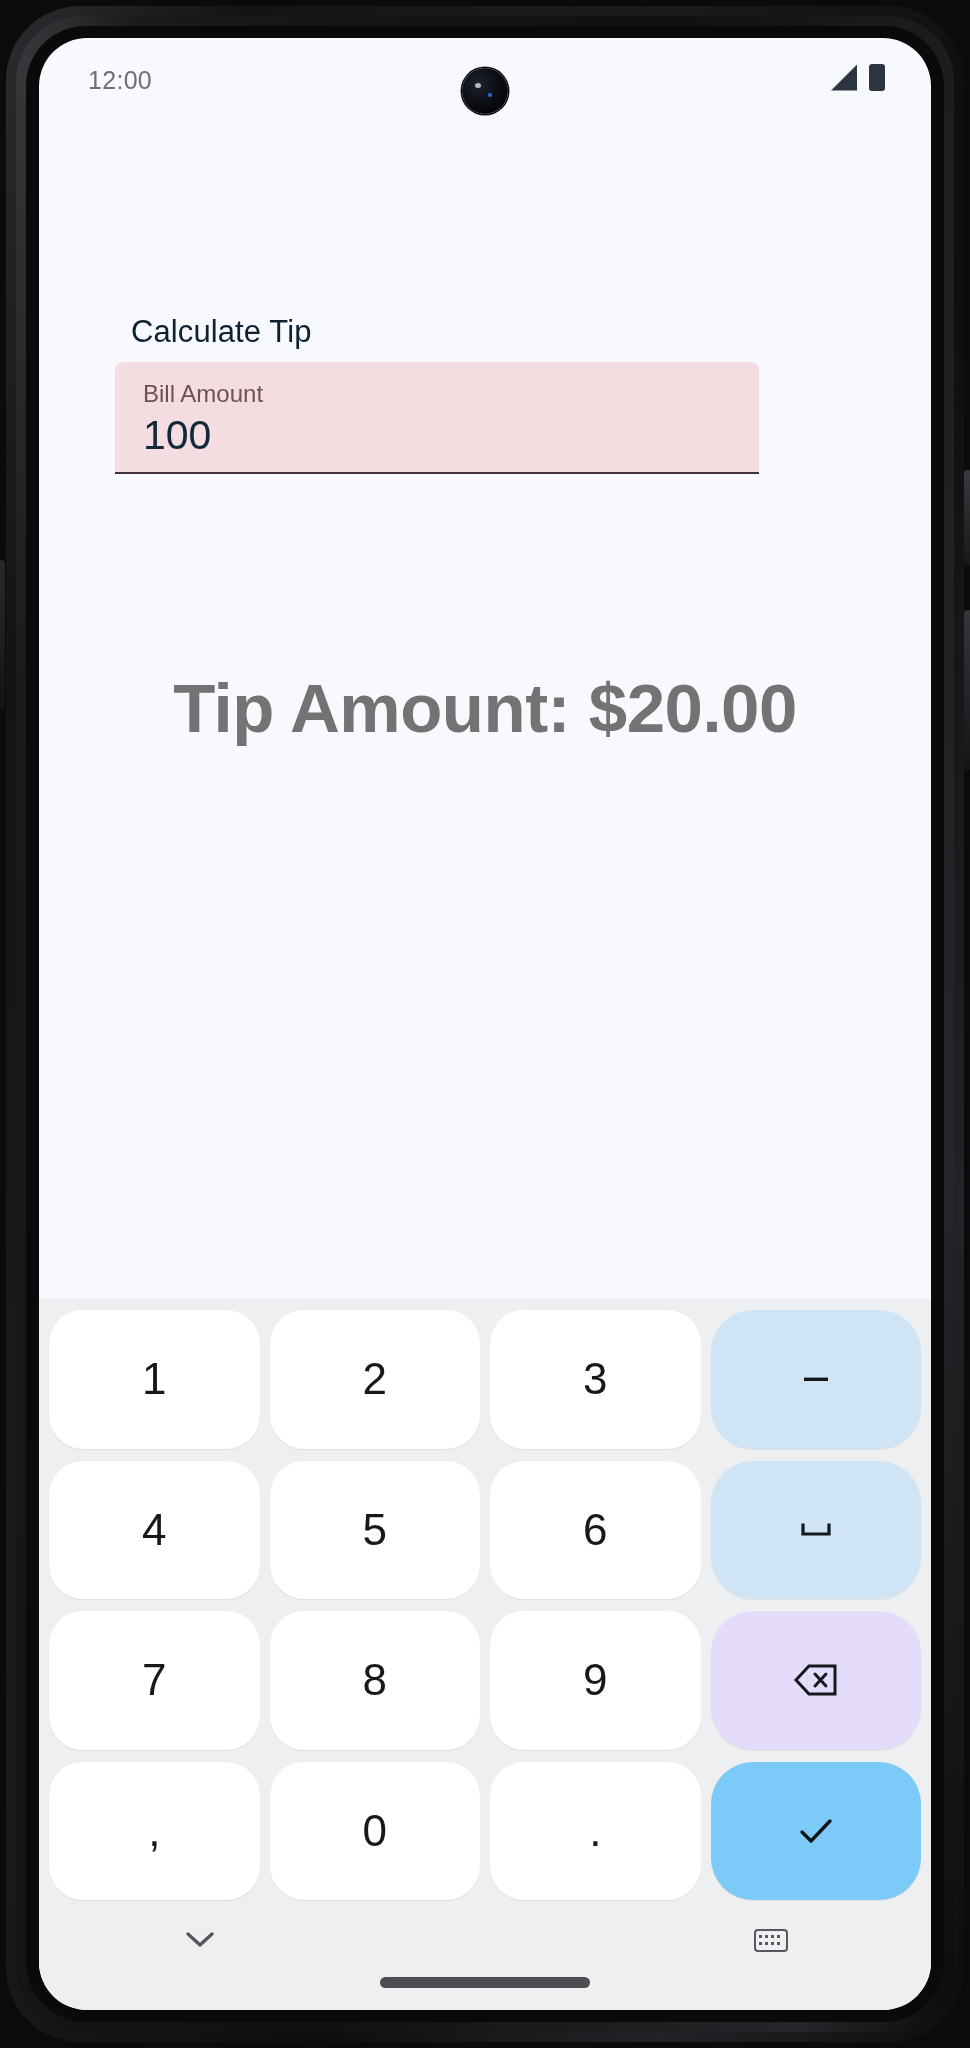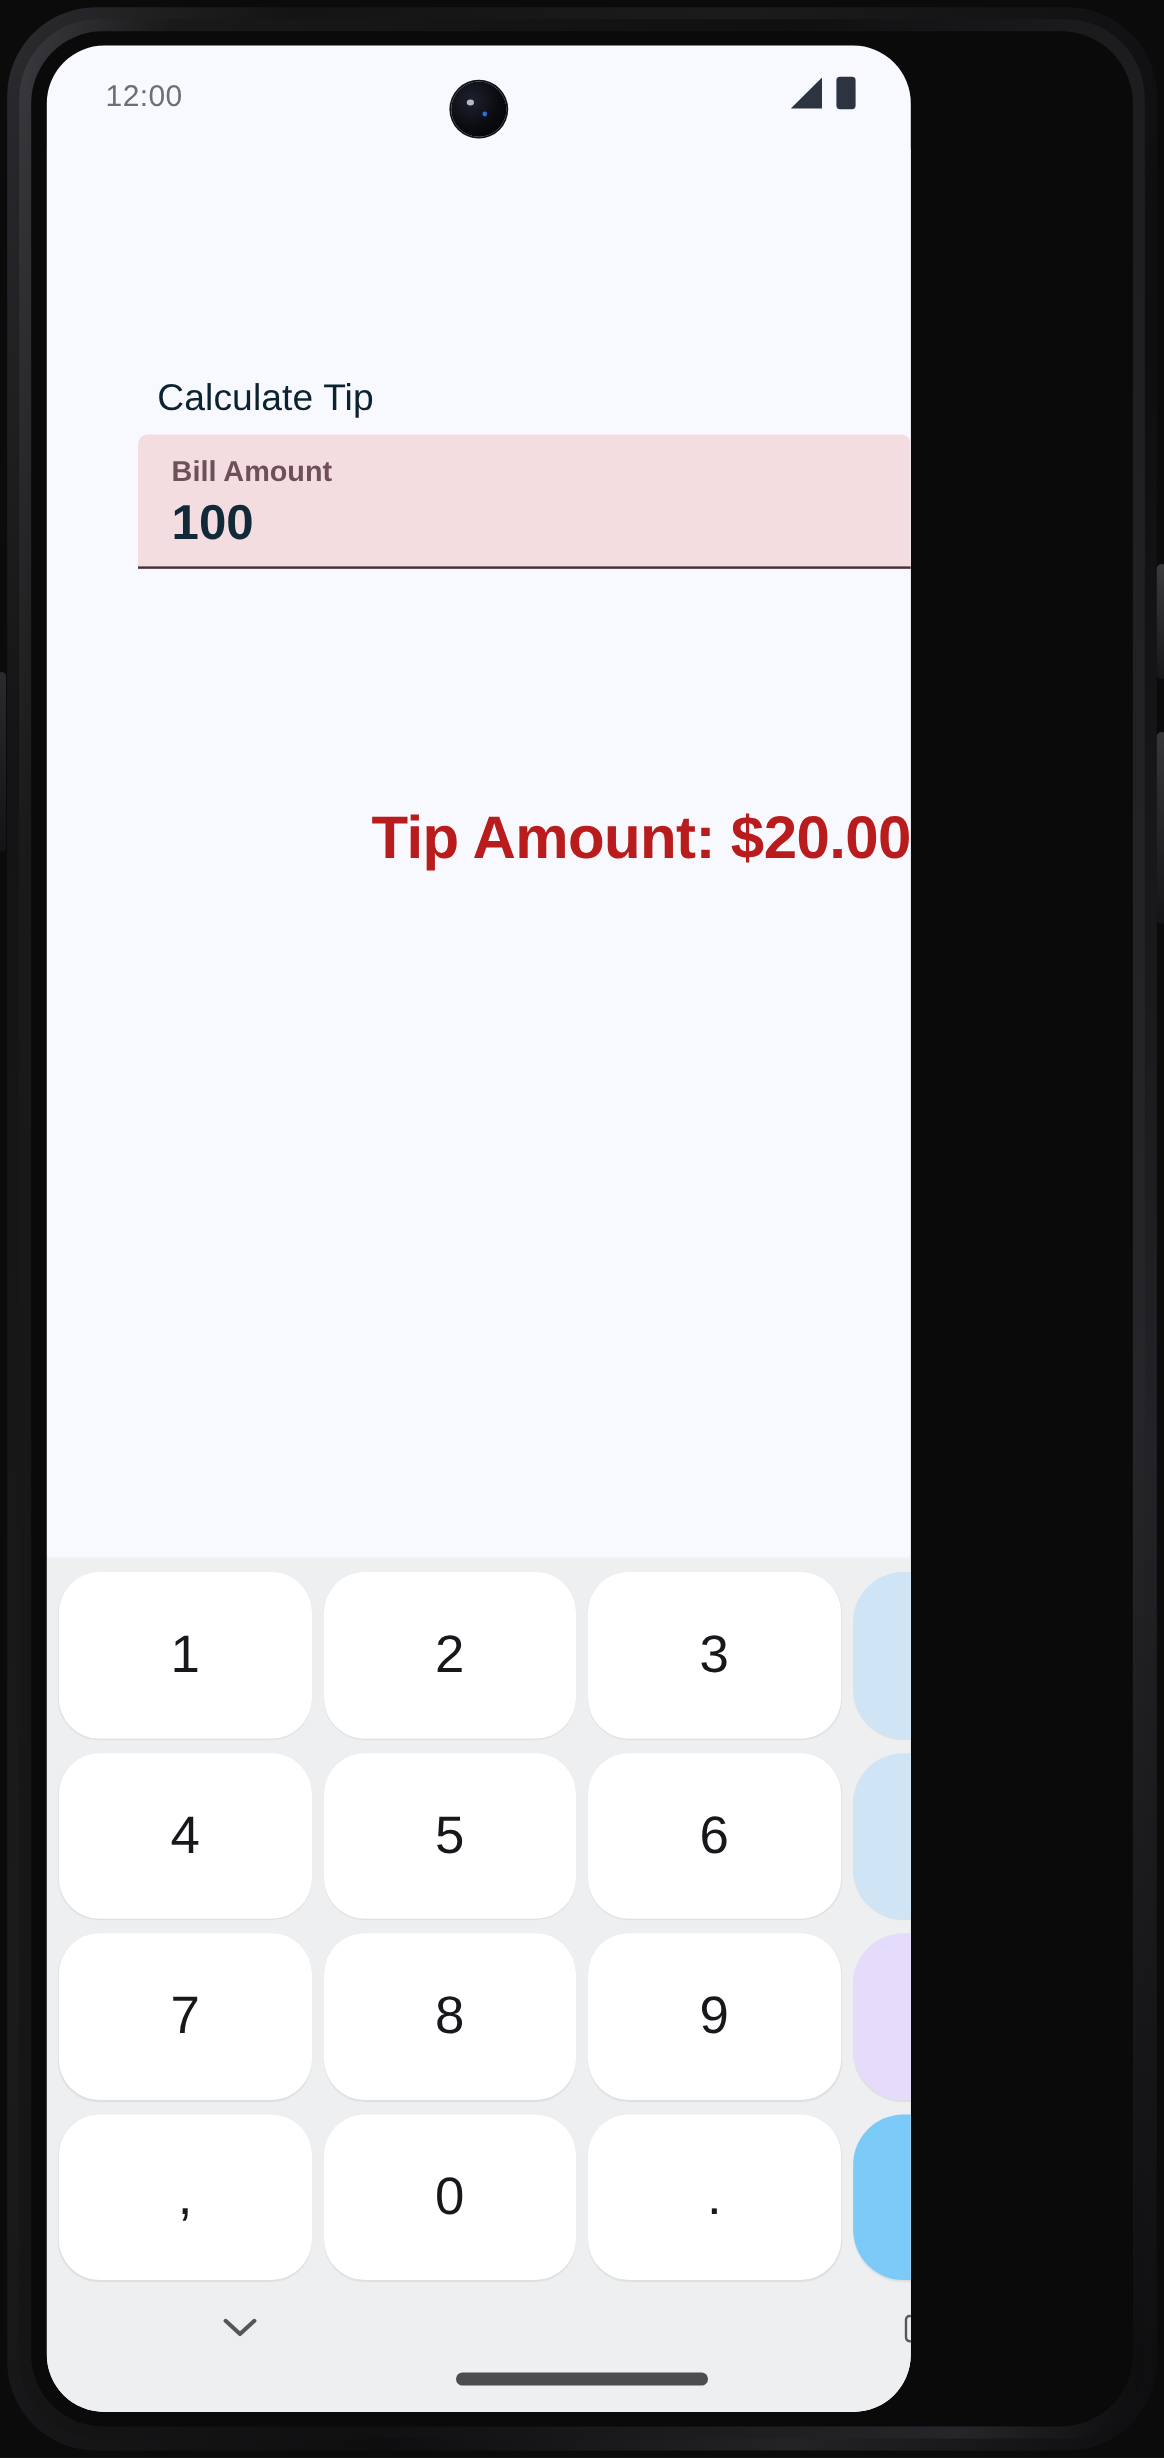--- a/index.html
+++ b/index.html
@@ -52,21 +52,21 @@
   .btn-left {
     position: absolute; left: -2px; top: 560px;
     width: 7px; height: 150px; border-radius: 4px;
     background: linear-gradient(180deg,#2a2a2e,#131315);
   }
 
   
   .screen {
     position: absolute;
     left: 39px; top: 38px;
-    width: 720px; height: 1972px;
+    width: 892px; height: 1972px;
     border-radius: 48px;
     background: #f8f9fe;
     overflow: hidden;
   }
 
   
   .status-bar {
     position: absolute; left: 0; top: 0;
     width: 100%; height: 86px;
   }
@@ -114,44 +114,43 @@
     position: absolute; left: 92px; top: 190px;
     font-size: 31px; color: #0d2230; letter-spacing: .1px;
   }
 
   
   .field {
     position: absolute; left: 76px;
     width: 644px; height: 112px;
     background: #f4dde1;
     border-radius: 8px 8px 0 0;
-    font-weight: bold;
   }
   .field.bill   { top: 238px; }
   .field.tip    { top: 410px; }
   .field-underline {
     position: absolute; left: 0; bottom: 0;
     width: 100%; height: 2px; background: #443038;
   }
   .field.tip .field-underline { height: 4px; background: #9c3a5e; }
   .field-label {
     position: absolute; left: 28px; top: 18px;
     font-size: 24px; color: #6e5158;
   }
   .field.tip .field-label { color: #a43a60; }
   .field-value {
     position: absolute; left: 28px; top: 50px;
     font-size: 41px; color: #12293a;
   }
 
   .result-text {
     position: absolute; left: 0; top: 545px;
-    width: 100%; text-align: right;
-    font-size: 50px; font-weight: bold;
-    color: #b91c1c; letter-spacing: -.5px;
+    width: 100%; text-align: center;
+    font-size: 69px; font-weight: bold;
+    color: #737373; letter-spacing: -.5px;
   }
 
   
   .keyboard {
     position: absolute; left: 0; top: 1260px;
     width: 892px; height: 712px;
     background: #eeeff1;
   }
   .kb-grid {
     position: absolute; left: 10px; top: 12px;

